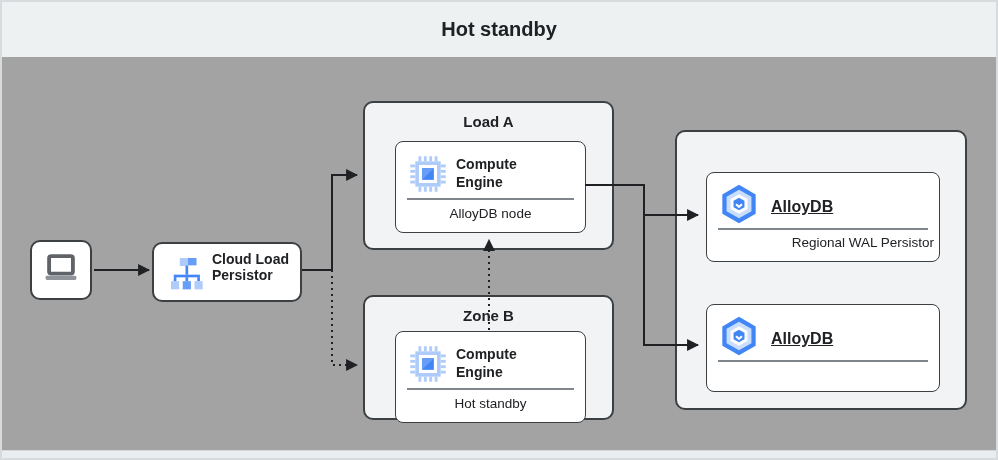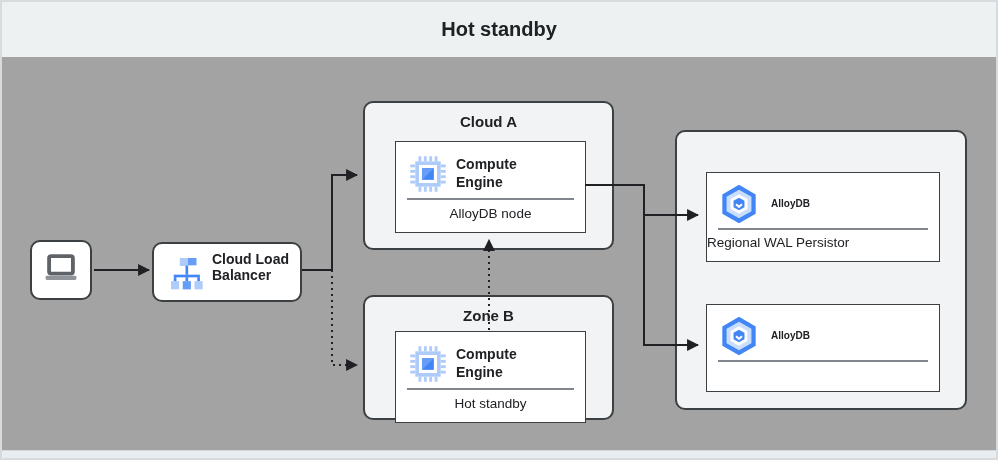--- a/index.html
+++ b/index.html
@@ -36,21 +36,21 @@
     background:#f1f3f4;border:2px solid #3c4043;border-radius:10px;
   }
   .zone-a{left:361px;top:99px;width:251px;height:149px;}
   .zone-b{left:361px;top:293px;width:251px;height:125px;}
   .zone-title{
     position:absolute;left:0;right:0;top:10px;text-align:center;
     font-size:15px;font-weight:bold;
   }
   .card{
     position:absolute;box-sizing:border-box;background:#fff;
-    border:1.5px solid #3c4043;border-radius:0;padding-left:11px;
+    border:1.5px solid #3c4043;border-radius:8px;padding-left:11px;
   }
   .compute-card{left:30px;width:191px;height:92px;}
   .compute-card.in-a{top:38px;}
   .compute-card.in-b{top:34px;}
   .card-icon{position:absolute;left:13px;top:13px;width:38px;height:38px;}
   .card-label{
     position:absolute;left:60px;top:13px;width:92px;
     font-size:14px;font-weight:bold;line-height:18px;
   }
   .card-divider{
@@ -66,25 +66,25 @@
   }
   .storage-title{
     position:absolute;left:0;right:0;top:13px;text-align:center;
     font-size:15px;font-weight:bold;
   }
   .db-card{left:29px;width:234px;height:90px;}
   .db-card.first{top:40px;}
   .db-card.second{top:172px;height:88px;}
   .db-icon{position:absolute;left:11px;top:10px;width:42px;height:42px;}
   .db-label{
-    position:absolute;left:64px;top:25px;font-size:10px;font-weight:bold;
+    position:absolute;left:64px;top:25px;font-size:16px;font-weight:bold;text-decoration:underline;
   }
   .db-divider{position:absolute;left:11px;right:11px;top:55px;height:2px;background:#80868b;}
   .db-sub{
-    position:absolute;left:0;right:5px;top:62px;text-align:left;font-size:13.5px;
+    position:absolute;left:0;right:5px;top:62px;text-align:right;font-size:13.5px;
   }
   svg.connectors{
     position:absolute;left:0;top:0;width:998px;height:460px;pointer-events:none;
   }
   .edge{fill:none;stroke:#202124;stroke-width:2;}
   .edge.dotted{stroke-dasharray:2 4;}
 </style>
 </head>
 <body>
 
@@ -111,25 +111,25 @@
         <rect x="11.7" y="7" width="1.6" height="5.4" fill="#4285f4"></rect>
         <rect x="4.65" y="12.4" width="15.7" height="1.6" fill="#4285f4"></rect>
         <rect x="4.65" y="13.9" width="1.6" height="2.5" fill="#4285f4"></rect>
         <rect x="11.7" y="13.9" width="1.6" height="2.5" fill="#4285f4"></rect>
         <rect x="18.75" y="13.9" width="1.6" height="2.5" fill="#4285f4"></rect>
         <rect x="3.0" y="16.3" width="4.9" height="4.9" fill="#aecbfa"></rect>
         <rect x="10.05" y="16.3" width="4.9" height="4.9" fill="#669df6"></rect>
         <rect x="17.1" y="16.3" width="4.9" height="4.9" fill="#aecbfa"></rect>
       </svg>
     </span>
-    <div class="lb-label">Cloud Load Balancer</div>
+    <div class="lb-label">Cloud Load Persistor</div>
   </div>
 
   <div class="node zone zone-a">
-    <div class="zone-title">Cloud A</div>
+    <div class="zone-title">Load A</div>
     <div class="card compute-card in-a">
       <span class="card-icon">
         <svg width="38" height="38" viewBox="0 0 24 24">
           <g fill="#aecbfa">
             <rect x="6" y="0.8" width="1.8" height="3.2"></rect>
               <rect x="9.4" y="0.8" width="1.8" height="3.2"></rect>
               <rect x="12.8" y="0.8" width="1.8" height="3.2"></rect>
               <rect x="16.2" y="0.8" width="1.8" height="3.2"></rect>
             <rect x="6" y="20" width="1.8" height="3.2"></rect>
               <rect x="9.4" y="20" width="1.8" height="3.2"></rect>

